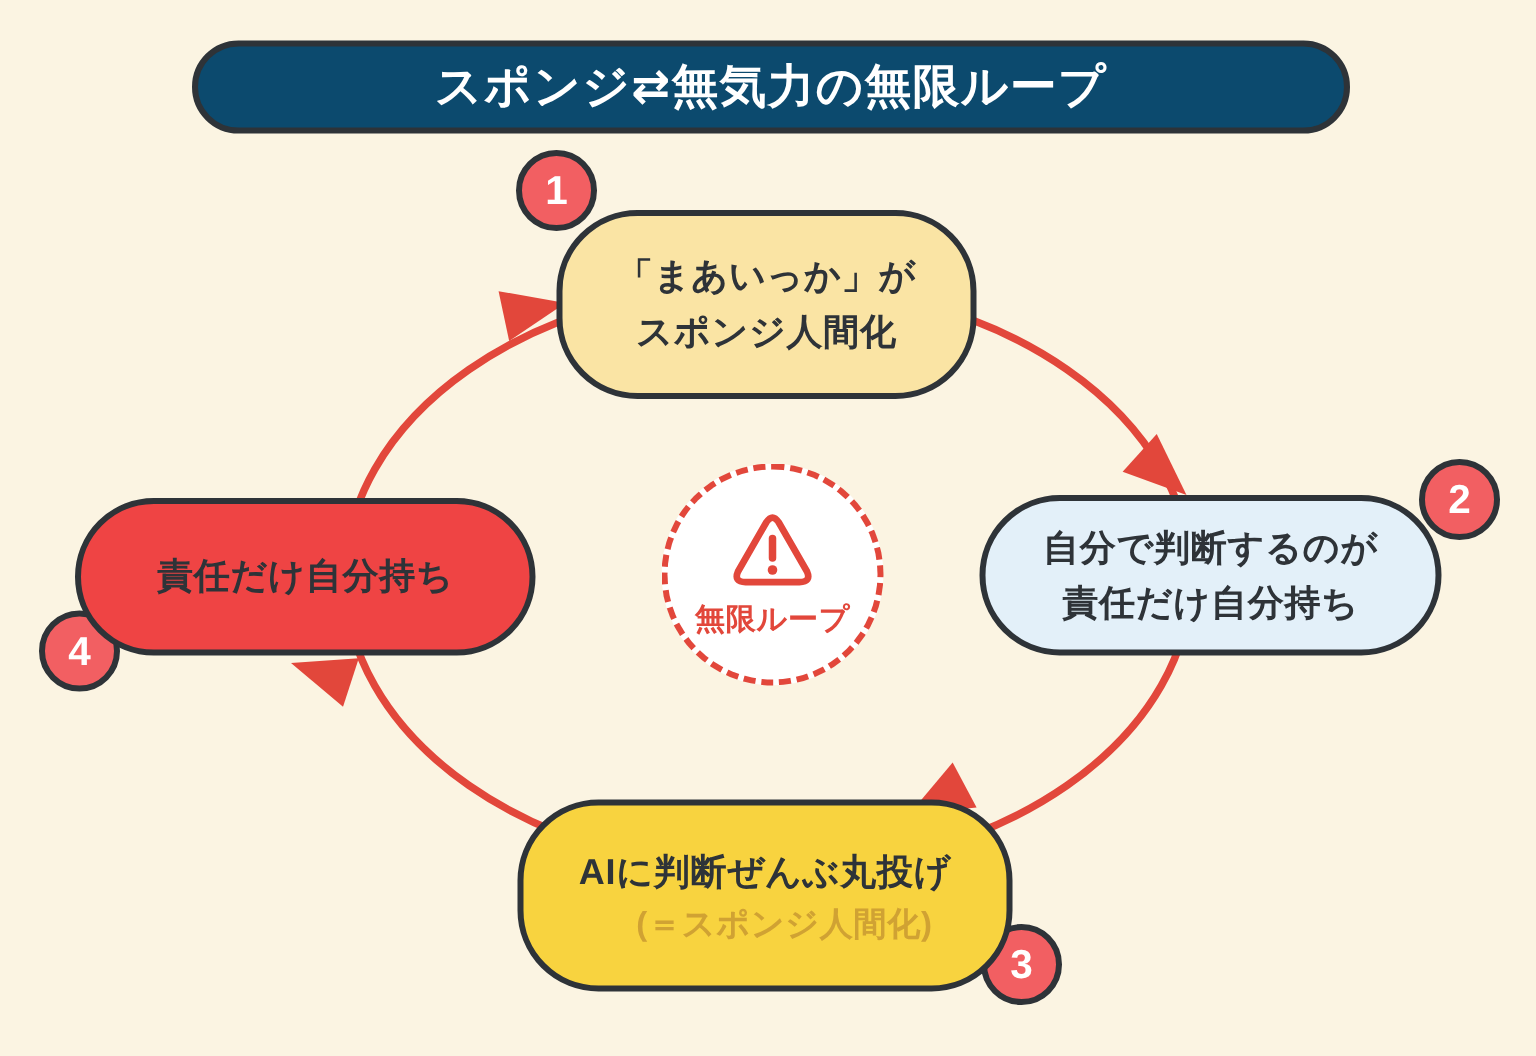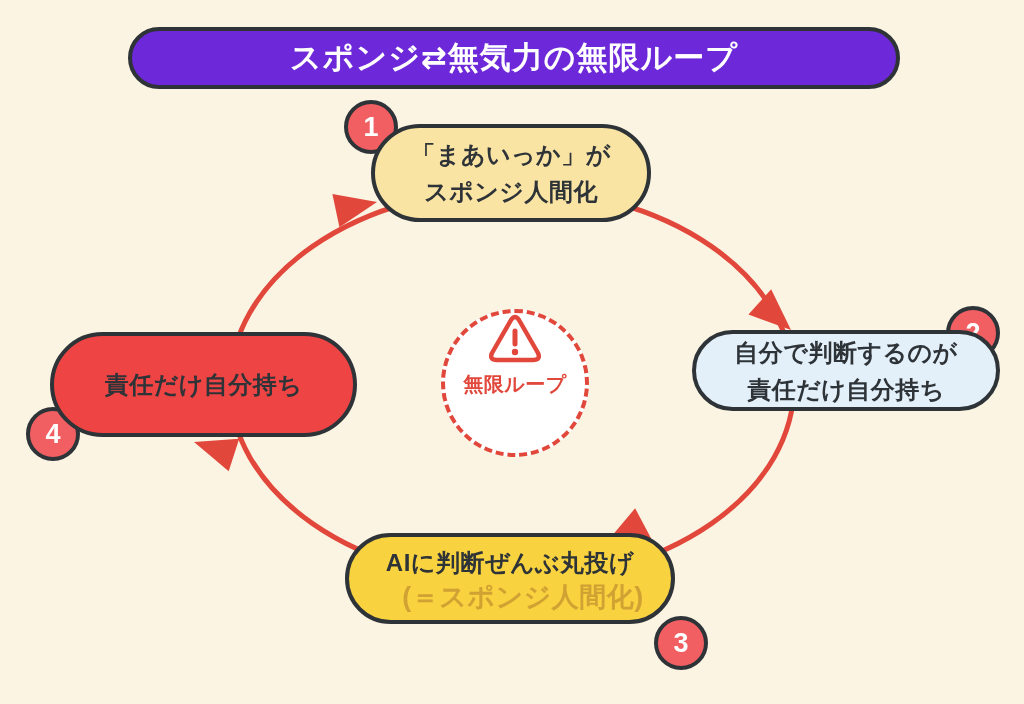--- a/index.html
+++ b/index.html
@@ -70,26 +70,26 @@
     justify-content: center;
     text-align: center;
   }
   .node .node-line {
     color: #2E3338;
     font-size: 24px;
     font-weight: 700;
     line-height: 37px;
     letter-spacing: 0.5px;
   }
-  .node1 { left: 371px; top: 124px; width: 280px; height: 98px; }
-  .node2 { left: 692px; top: 330px; width: 308px; height: 81px; }
-  .node3 { left: 345px; top: 533px; width: 330px; height: 91px; }
+  .node1 { left: 371px; top: 140px; width: 280px; height: 126px; }
+  .node2 { left: 653px; top: 330px; width: 308px; height: 107px; }
+  .node3 { left: 345px; top: 533px; width: 330px; height: 128px; }
   .node4 { left: 50px;  top: 332px; width: 307px; height: 105px; }
   .node3 .node-subtitle {
-    font-size: 27px;
+    font-size: 22px;
     font-weight: 700;
     line-height: 32px;
     letter-spacing: 0.5px;
     margin-left: 26px;
   }
 
   .badge1 { left: 344px; top: 100px; }
   .badge2 { left: 946px; top: 306px; }
   .badge3 { left: 654px; top: 616px; }
   .badge4 { left: 26px;  top: 407px; }
@@ -99,21 +99,21 @@
     position: absolute;
     left: 441px; top: 309px;
     width: 148px; height: 148px;
     box-sizing: border-box;
     background: #FFFFFF;
     border: 4px dashed #E2473B;
     border-radius: 50%;
     display: flex;
     flex-direction: column;
     align-items: center;
-    justify-content: flex-start;
+    justify-content: center;
     gap: 6px;
   }
   .center-label {
     font-size: 20px;
     font-weight: 700;
     letter-spacing: 0.5px;
   }
 </style>
 </head>
 <body style="background-color: rgb(251, 244, 226);">
@@ -124,21 +124,21 @@
   <polygon points="-42,-17 -42,17 0,0" transform="translate(791,330) rotate(42)" fill="#E2473B"></polygon>
   <polygon points="-42,-17 -42,17 0,0" transform="translate(606,543) rotate(152)" fill="#E2473B"></polygon>
   <polygon points="-42,-17 -42,17 0,0" transform="translate(194,442) rotate(198)" fill="#E2473B"></polygon>
 </svg>
 
 <div class="badge badge1" style="background-color: rgb(242, 95, 98);">1</div>
 <div class="badge badge2" style="background-color: rgb(242, 95, 98);">2</div>
 <div class="badge badge3" style="background-color: rgb(242, 95, 98);">3</div>
 <div class="badge badge4" style="background-color: rgb(242, 95, 98);">4</div>
 
-<div class="title-banner" style="background-color: #6d28d9;">
+<div class="title-banner" style="background-color: #0c4a6e;">
   <span>スポンジ⇄無気力の無限ループ</span>
 </div>
 
 <div class="node node1" style="background-color: rgb(250, 228, 164);">
   <div class="node-line">「まあいっか」が</div>
   <div class="node-line">スポンジ人間化</div>
 </div>
 
 <div class="node node2" style="background-color: rgb(227, 240, 249);">
   <div class="node-line">自分で判断するのが</div>

